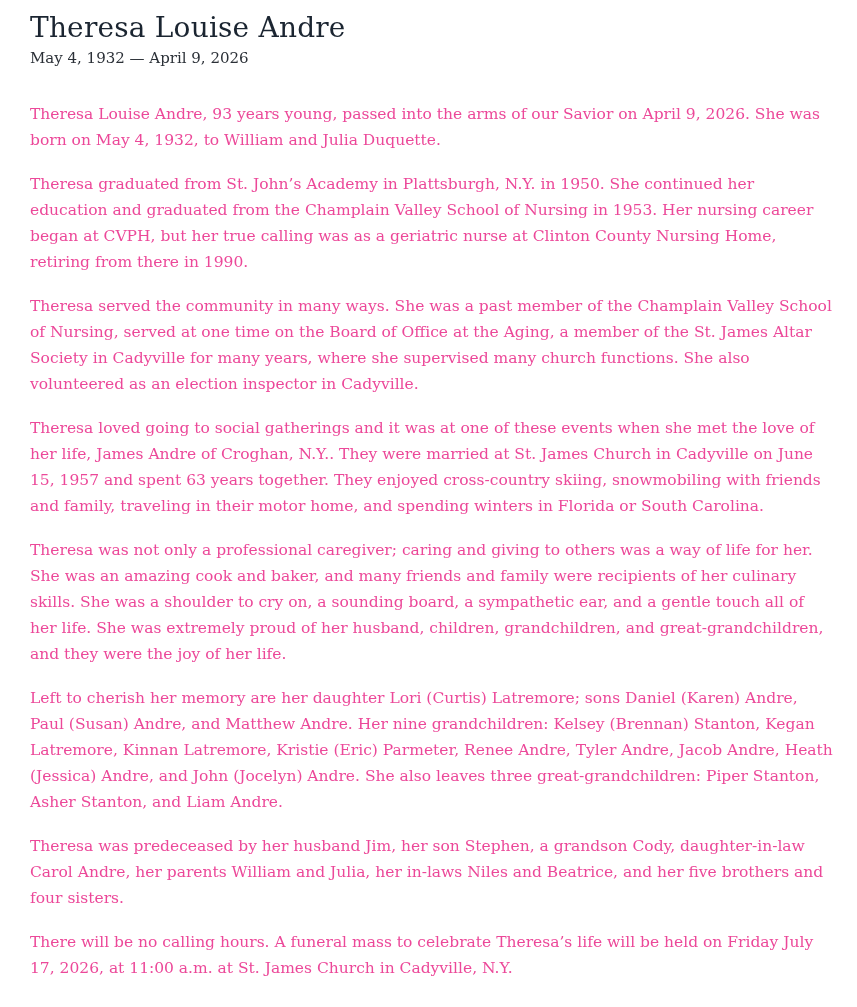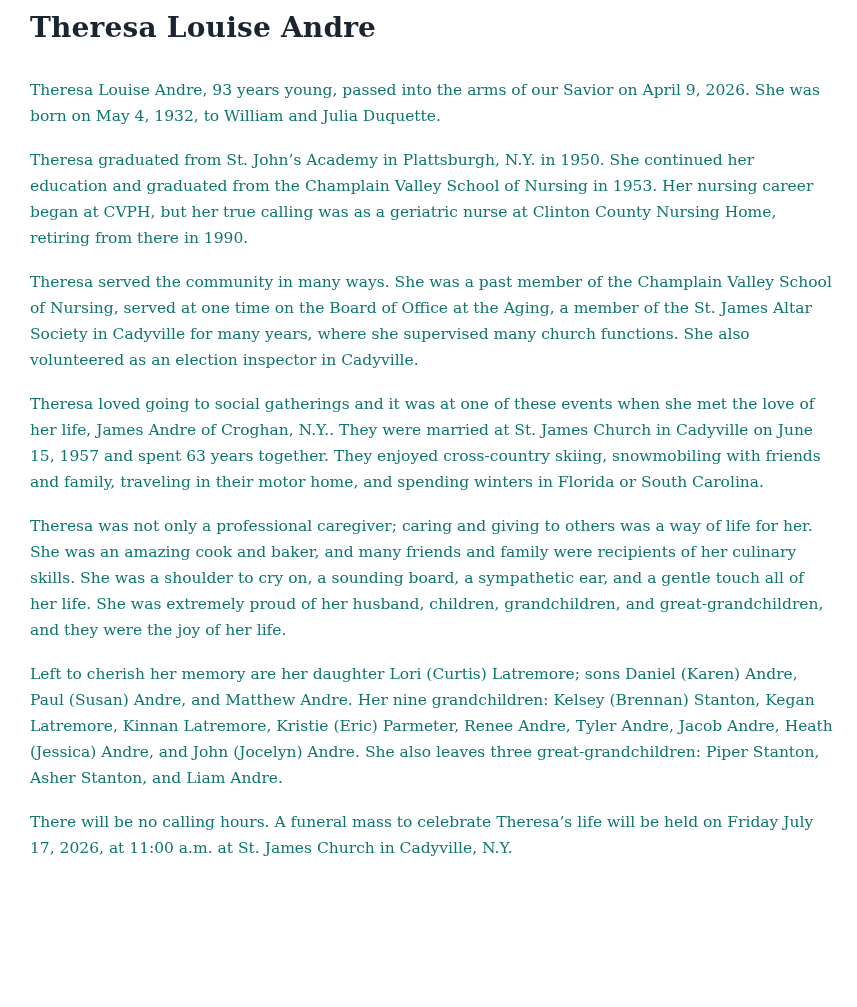--- a/index.html
+++ b/index.html
@@ -13,53 +13,55 @@
     min-height: 1007px;
     background: #ffffff;
     padding: 12px 22px 10px 30px;
     font-family: "DejaVu Serif", "Liberation Serif", serif;
     color: #2b3037;
   }
   .obit-header h1 {
     margin: 0 0 5px 0;
     font-size: 28px;
     line-height: 32px;
-    font-weight: 700;
+    font-weight: 400;
     color: #1b2531;
     letter-spacing: 0.2px;
   }
   .obit-header .sub {
     font-size: 15px;
     line-height: 19px;
     color: #2b3037;
   }
   .obit-body {
     margin-top: 33px;
     max-width: 806px;
   }
   .obit-body p {
     margin: 0 0 18px 0;
     font-size: 15.5px;
     line-height: 26px;
-    color: #0f766e;
+    color: #ec4899;
   }
 </style>
 </head>
 <body>
 
 <div class="page">
 
   <header class="obit-header">
     <h1>Theresa Louise Andre</h1>
+    <div class="sub">May 4, 1932 — April 9, 2026</div>
   </header>
 
   <main class="obit-body">
     <p>Theresa Louise Andre, 93 years young, passed into the arms of our Savior on April 9, 2026. She was born on May 4, 1932, to William and Julia Duquette.</p>
     <p>Theresa graduated from St. John’s Academy in Plattsburgh, N.Y. in 1950. She continued her education and graduated from the Champlain Valley School of Nursing in 1953. Her nursing career began at CVPH, but her true calling was as a geriatric nurse at Clinton County Nursing Home, retiring from there in 1990.</p>
     <p>Theresa served the community in many ways. She was a past member of the Champlain Valley School of Nursing, served at one time on the Board of Office at the Aging, a member of the St. James Altar Society in Cadyville for many years, where she supervised many church functions. She also volunteered as an election inspector in Cadyville.</p>
     <p>Theresa loved going to social gatherings and it was at one of these events when she met the love of her life, James Andre of Croghan, N.Y.. They were married at St. James Church in Cadyville on June 15, 1957 and spent 63 years together. They enjoyed cross-country skiing, snowmobiling with friends and family, traveling in their motor home, and spending winters in Florida or South Carolina.</p>
     <p>Theresa was not only a professional caregiver; caring and giving to others was a way of life for her. She was an amazing cook and baker, and many friends and family were recipients of her culinary skills. She was a shoulder to cry on, a sounding board, a sympathetic ear, and a gentle touch all of her life. She was extremely proud of her husband, children, grandchildren, and great-grandchildren, and they were the joy of her life.</p>
     <p>Left to cherish her memory are her daughter Lori (Curtis) Latremore; sons Daniel (Karen) Andre, Paul (Susan) Andre, and Matthew Andre. Her nine grandchildren: Kelsey (Brennan) Stanton, Kegan Latremore, Kinnan Latremore, Kristie (Eric) Parmeter, Renee Andre, Tyler Andre, Jacob Andre, Heath (Jessica) Andre, and John (Jocelyn) Andre. She also leaves three great-grandchildren: Piper Stanton, Asher Stanton, and Liam Andre.</p>
+    <p>Theresa was predeceased by her husband Jim, her son Stephen, a grandson Cody, daughter-in-law Carol Andre, her parents William and Julia, her in-laws Niles and Beatrice, and her five brothers and four sisters.</p>
     <p>There will be no calling hours. A funeral mass to celebrate Theresa’s life will be held on Friday July 17, 2026, at 11:00 a.m. at St. James Church in Cadyville, N.Y.</p>
 
   </main>
 
 </div>
 
 </body></html>

